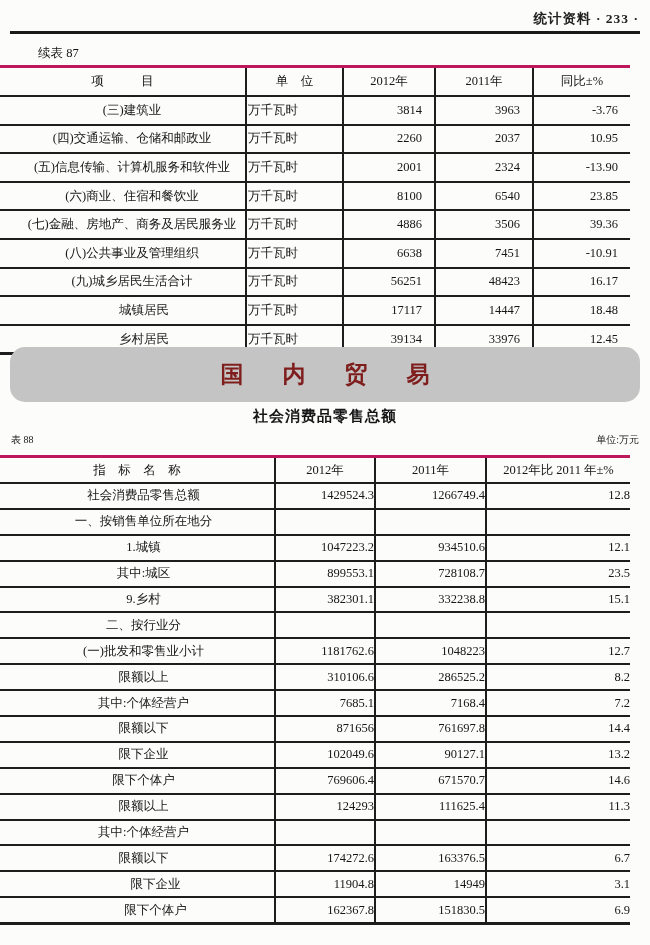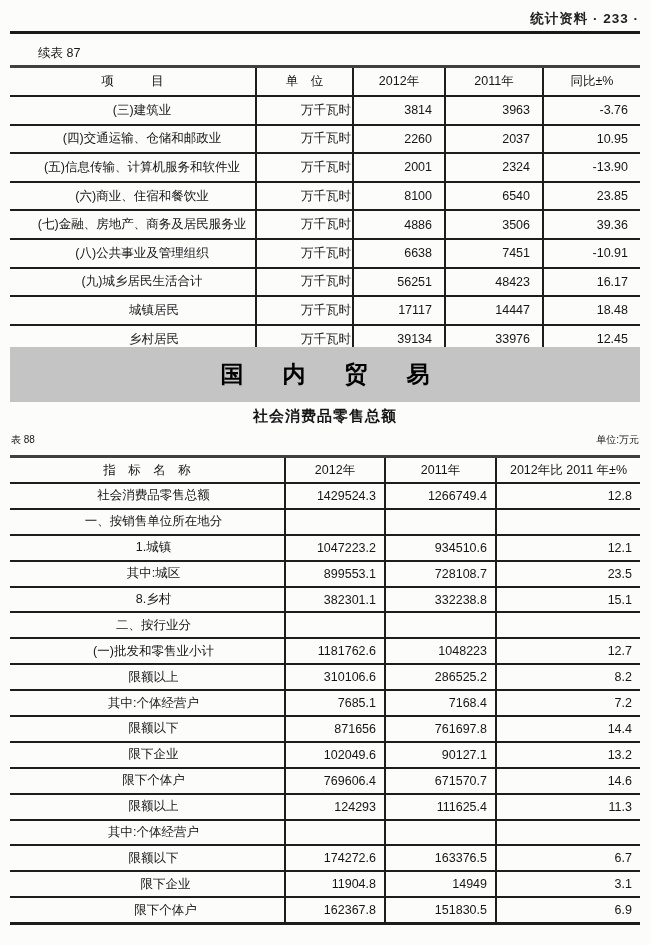--- a/index.html
+++ b/index.html
@@ -2,21 +2,21 @@
 <html><head>
 <meta charset="utf-8">
 <style>
   html,body{margin:0;padding:0;}
   #page{
     position:relative;
     width:650px;
     height:945px;
     background:#fcfcfb;
     color:#161616;
-    font-family:Liberation Sans, sans-serif;
+    font-family:Liberation Serif, serif;
     overflow:hidden;
   }
   .page-header-right{
     position:absolute; top:10px; right:11px;
     font-size:13.5px; font-weight:bold; letter-spacing:1px;
     color:#222;
   }
   .top-rule{
     position:absolute; top:31px; left:10px;
     width:630px; height:3px; background:#1a1a1a;
@@ -28,41 +28,42 @@
   }
   table{ border-collapse:collapse; table-layout:fixed; }
   td,th{
     border:2px solid #1d1d1d;
     overflow:hidden; white-space:nowrap;
     font-weight:normal; font-size:12.5px;
     vertical-align:middle;
   }
   tr > *:first-child{ border-left:none; }
   tr > *:last-child{ border-right:none; }
-  .t1, .t2{ position:absolute; left:10px; width:630px;
-    border-top:3px solid #404040; border-bottom:3px solid #1d1d1d; }
+  .t1, .t2{ position:absolute; left:0; width:630px;
+    border-top:3px solid #be185d; border-bottom:3px solid #1d1d1d; }
   .t1{ top:65px; }
   .t2{ top:455px; }
   .t1 th{ height:25px; text-align:center; }
   .t1 td{ height:24.6px; }
   .t2 th{ height:22px; text-align:center; }
   .t2 td{ height:21.9px; }
   td.lbl{ text-align:center; padding-left:20px; }
   .t2 td.lbl{ padding-left:14px; }
   .t1 td.ind{ padding-left:44px; }
   .t2 td.ind{ padding-left:38px; }
-  td.ctr{ text-align:right;margin-top:43px; }
+  td.ctr{ text-align:left;margin-top:43px; }
   td.num{ text-align:right; padding-right:12px; }
-  .t2 td.num{ padding-right:8px; }
+  .t2 td.num{ padding-right:0; }
   .banner{
     position:absolute; top:347px; left:10px; width:630px; height:55px;
     background:#c4c4c4;
     display:flex; align-items:center; justify-content:center;
     font-size:23px; font-weight:bold; letter-spacing:8px; text-indent:8px;
-    color:#000000;
+    color:#7f1d1d;
+    border-radius:15px;
   }
   .subtitle{
     position:absolute; top:407px; left:0; width:650px;
     text-align:center; font-size:15px; font-weight:bold; letter-spacing:1px;
   }
   .t2meta-left{ position:absolute; top:433px; left:11px; font-size:10px; }
   .t2meta-right{ position:absolute; top:433px; right:11px; font-size:10px; }
 </style>
 </head>
 <body>
@@ -198,21 +199,21 @@
           <td class="num">934510.6</td>
           <td class="num">12.1</td>
         </tr>
         <tr>
           <td class="lbl">其中:城区</td>
           <td class="num">899553.1</td>
           <td class="num">728108.7</td>
           <td class="num">23.5</td>
         </tr>
         <tr>
-          <td class="lbl">8.乡村</td>
+          <td class="lbl">9.乡村</td>
           <td class="num">382301.1</td>
           <td class="num">332238.8</td>
           <td class="num">15.1</td>
         </tr>
         <tr>
           <td class="lbl">二、按行业分</td>
           <td class="num"></td>
           <td class="num"></td>
           <td class="num"></td>
         </tr>

